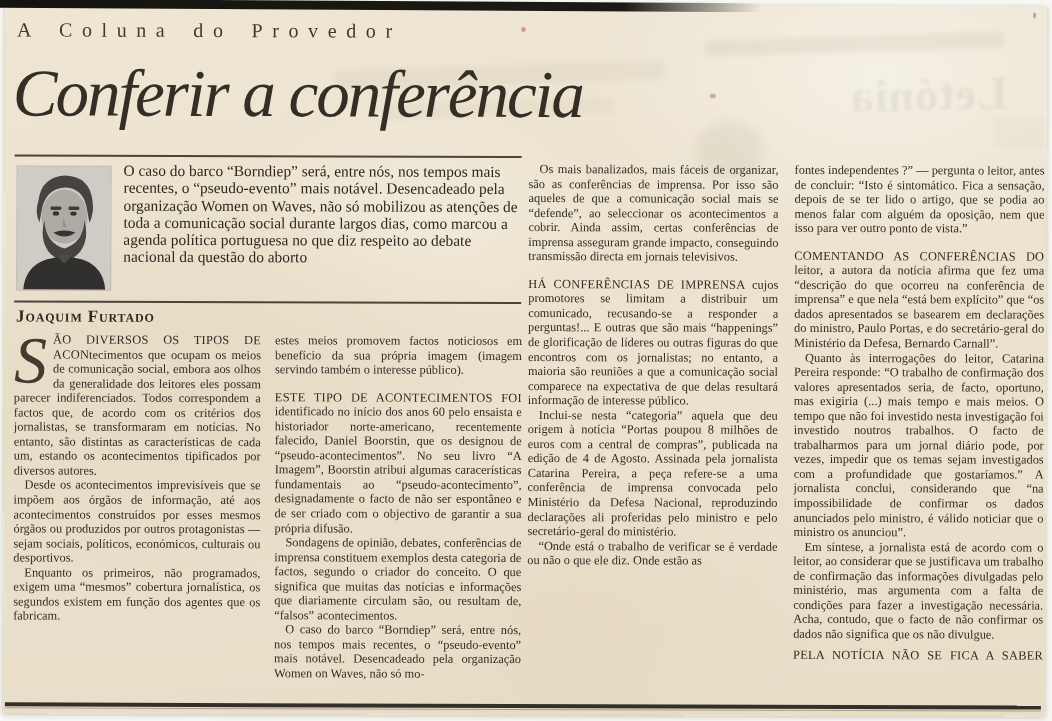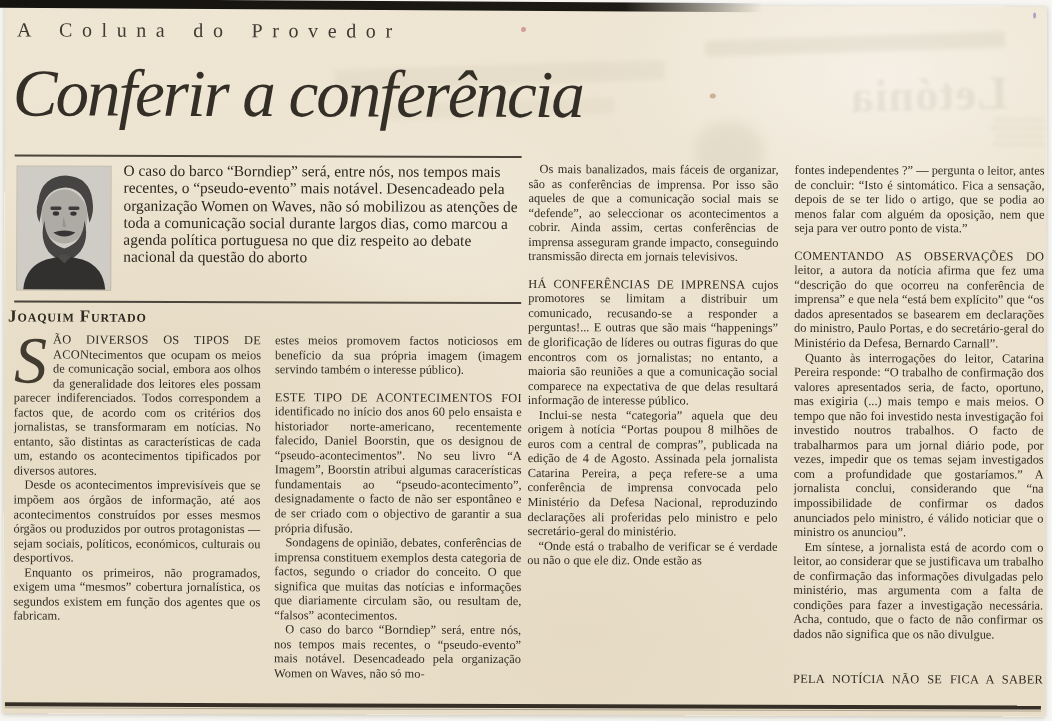--- a/index.html
+++ b/index.html
@@ -58,36 +58,36 @@
   .photo{
     position:absolute;left:13px;top:163px;width:93px;height:123px;
     outline:1px solid rgba(60,50,40,.25);
     filter:grayscale(1) contrast(.95) sepia(.12);
   }
   .lead{
     position:absolute;left:119px;top:158px;width:399px;height:140px;
     font-size:15.4px;line-height:17.3px;color:#2b261f;overflow:hidden;
   }
   .byline{
-    position:absolute;left:4px;top:303px;
+    position:absolute;left:12px;top:303px;
     font-weight:bold;font-variant:small-caps;font-size:17px;
     letter-spacing:.05em;color:#2e2921;
   }
   
   .cols{position:absolute;display:grid;grid-auto-flow:column;overflow:hidden;}
   .cols-left{left:10px;top:329px;width:508px;height:370px;grid-template-columns:247px 247px;column-gap:14px;}
   .cols-right{left:524px;top:157px;width:516px;height:543px;grid-template-columns:250px 250px;column-gap:16px;}
   .col{overflow:hidden;}
   .para{
     margin:0;font-size:12.4px;line-height:14.55px;text-align:justify;
     color:#312b23;
   }
   .indent{text-indent:11px;}
   .opener{margin-top:13px;}
-  .opener-caps{margin-top:30px;text-align-last:justify;}
+  .opener-caps{margin-top:6px;text-align-last:justify;}
   .caps{letter-spacing:.02em;}
   .dropcap{
     float:left;font-style:italic;font-size:66px;line-height:52px;
     padding:2px 6px 0 0;color:#423b30;
   }
 </style>
 </head>
 <body>
 
 <div class="top-edge"></div>
@@ -147,22 +147,22 @@
   </div>
 
   <div class="cols cols-right">
     <div class="col">
         <p class="para indent">Os mais banalizados, mais fáceis de organizar, são as conferências de imprensa. Por isso são aqueles de que a comunicação social mais se “defende”, ao seleccionar os acontecimentos a cobrir. Ainda assim, certas conferências de imprensa asseguram grande impacto, conseguindo transmissão directa em jornais televisivos.</p>
         <p class="para opener"><span class="caps">HÁ CONFERÊNCIAS DE IMPRENSA</span> cujos promotores se limitam a distribuir um comunicado, recusando-se a responder a perguntas!... E outras que são mais “happenings” de glorificação de líderes ou outras figuras do que encontros com os jornalistas; no entanto, a maioria são reuniões a que a comunicação social comparece na expectativa de que delas resultará informação de interesse público.</p>
         <p class="para indent">Inclui-se nesta “categoria” aquela que deu origem à notícia “Portas poupou 8 milhões de euros com a central de compras”, publicada na edição de 4 de Agosto. Assinada pela jornalista Catarina Pereira, a peça refere-se a uma conferência de imprensa convocada pelo Ministério da Defesa Nacional, reproduzindo declarações ali proferidas pelo ministro e pelo secretário-geral do ministério.</p>
         <p class="para indent">“Onde está o trabalho de verificar se é verdade ou não o que ele diz. Onde estão as</p>
       </div>
     <div class="col">
-        <p class="para flush">fontes independentes ?” — pergunta o leitor, antes de concluir: “Isto é sintomático. Fica a sensação, depois de se ter lido o artigo, que se podia ao menos falar com alguém da oposição, nem que seja para ver outro ponto de vista.”</p>
-        <p class="para opener"><span class="caps">COMENTANDO AS OBSERVAÇÕES DO</span> leitor, a autora da notícia afirma que fez uma “descrição do que ocorreu na conferência de imprensa” e que nela “está bem explícito” que “os dados apresentados se basearem em declarações do ministro, Paulo Portas, e do secretário-geral do Ministério da Defesa, Bernardo Carnall”.</p>
+        <p class="para flush">fontes independentes ?” — pergunta o leitor, antes de concluir: “Isto é sintomático. Fica a sensação, depois de se ter lido o artigo, que se podia ao menos falar com alguém da oposição, nem que isso para ver outro ponto de vista.”</p>
+        <p class="para opener"><span class="caps">COMENTANDO AS CONFERÊNCIAS DO</span> leitor, a autora da notícia afirma que fez uma “descrição do que ocorreu na conferência de imprensa” e que nela “está bem explícito” que “os dados apresentados se basearem em declarações do ministro, Paulo Portas, e do secretário-geral do Ministério da Defesa, Bernardo Carnall”.</p>
         <p class="para indent">Quanto às interrogações do leitor, Catarina Pereira responde: “O trabalho de confirmação dos valores apresentados seria, de facto, oportuno, mas exigiria (...) mais tempo e mais meios. O tempo que não foi investido nesta investigação foi investido noutros trabalhos. O facto de trabalharmos para um jornal diário pode, por vezes, impedir que os temas sejam investigados com a profundidade que gostaríamos.” A jornalista conclui, considerando que “na impossibilidade de confirmar os dados anunciados pelo ministro, é válido noticiar que o ministro os anunciou”.</p>
         <p class="para indent">Em síntese, a jornalista está de acordo com o leitor, ao considerar que se justificava um trabalho de confirmação das informações divulgadas pelo ministério, mas argumenta com a falta de condições para fazer a investigação necessária. Acha, contudo, que o facto de não confirmar os dados não significa que os não divulgue.</p>
         <p class="para opener-caps"><span class="caps">PELA NOTÍCIA NÃO SE FICA A SABER</span></p>
       </div>
   </div>
 
   <div class="rule rule-bottom"></div>
   <div class="rule rule-bottom2"></div>
 </div>
 

